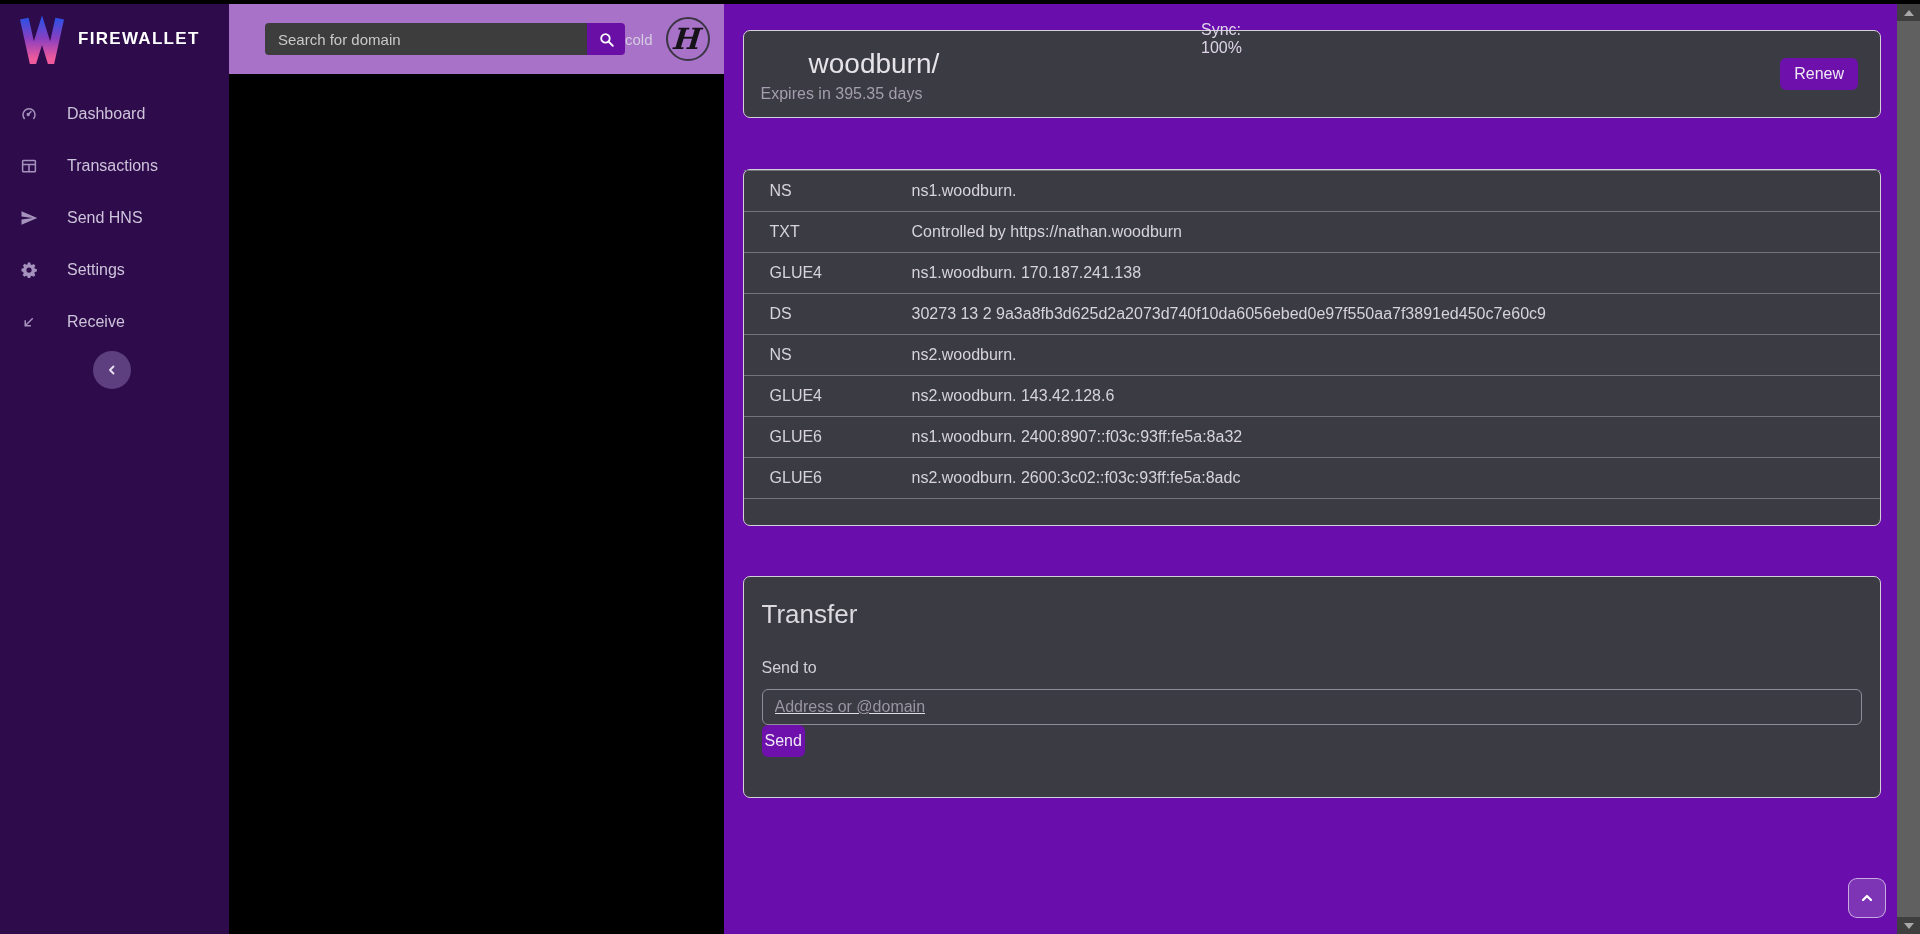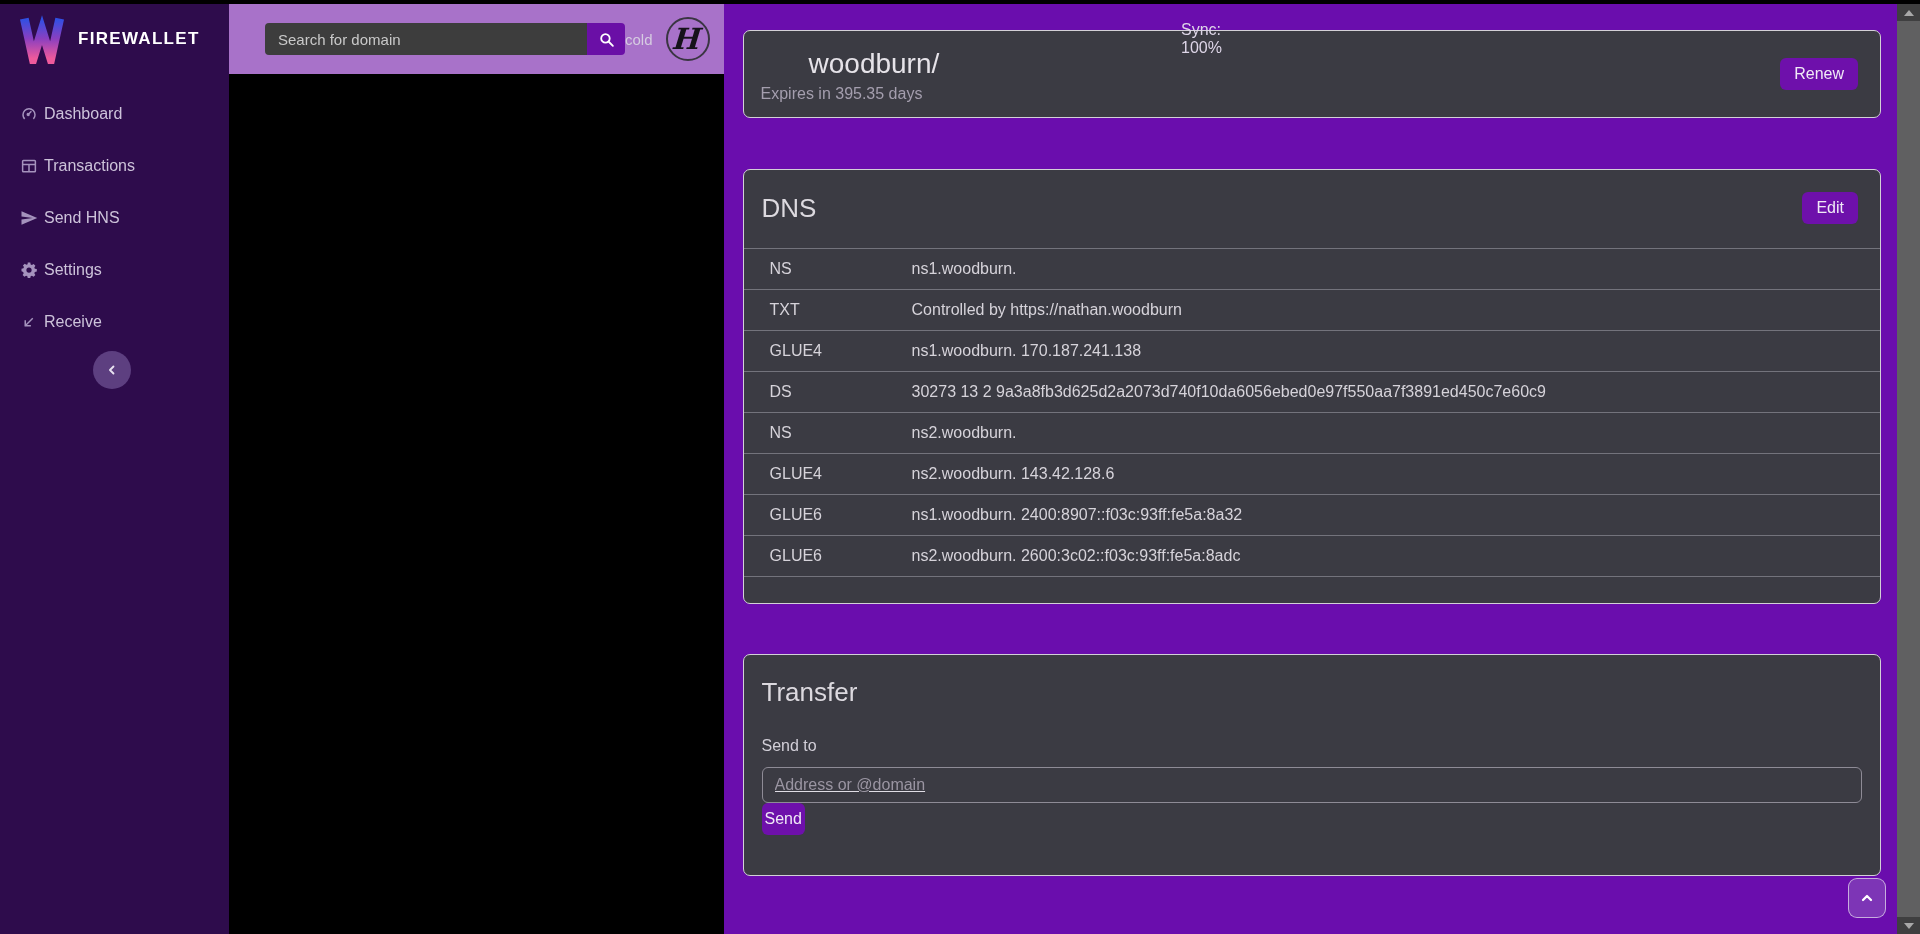--- a/index.html
+++ b/index.html
@@ -15,21 +15,21 @@
   .sidebar {
     width: 229px; flex-shrink: 0; background: var(--sidebar-bg, #2e0c4c);
     position: relative;
   }
   .sidebar-header {
     height: 70px; display: flex; align-items: center; padding-left: 19px; gap: 13px;
   }
   .brand { color: #ffffff; font-size: 17px; font-weight: bold; letter-spacing: 1.3px; }
   .nav { margin-top: 14px; }
   .nav-item {
-    height: 52px; display: flex; align-items: center; padding-left: 20px; gap: 4px;
+    height: 52px; display: flex; align-items: center; padding-left: 20px; gap: 27px;
     color: #cdc3da; font-size: 16px; cursor: pointer;
   }
   .nav-icon { width: 20px; height: 20px; color: #a593bd; display: flex; align-items: center; }
   .nav-icon svg { width: 18px; height: 18px; }
   .collapse-btn {
     position: absolute; left: 93px; top: 347px; width: 38px; height: 38px;
     border-radius: 50%; background: #5d3f80; border: none;
     display: flex; align-items: center; justify-content: center; cursor: pointer;
     color: #e9e3f1;
   }
@@ -45,21 +45,21 @@
   .search-input {
     width: 322px; height: 32px; background: #3d3d3d; border: none; outline: none;
     border-radius: 4px 0 0 4px; color: #e2e2e2; font-size: 15px; padding: 0 13px;
     font-family: "Liberation Sans", sans-serif;
   }
   .search-input::placeholder { color: #c9c9c9; }
   .search-btn {
     width: 38px; height: 32px; background: #6a0fa6; border: none; cursor: pointer;
     border-radius: 0 4px 4px 0; display: flex; align-items: center; justify-content: center;
   }
-  .sync { position: absolute; left: 952px; color: #ded6e8; font-size: 16px; }
+  .sync { position: absolute; left: 972px; color: #ded6e8; font-size: 16px; }
   .topbar-right {
     margin-left: auto; display: flex; align-items: center; gap: 13px; padding-right: 14px;
   }
   .wallet-name { color: #d6cce1; font-size: 15px; }
   .avatar {
     width: 44px; height: 44px; border-radius: 50%; border: 2px solid #3a3542;
     display: flex; align-items: center; justify-content: center; cursor: pointer;
   }
   .avatar-h {
     font-family: "DejaVu Serif", serif; font-weight: bold; font-style: italic;
@@ -236,24 +236,20 @@
 
       <section class="card card-domain">
         <div>
           <div class="domain-name">woodburn/</div>
           <div class="domain-expiry">Expires in 395.35 days</div>
         </div>
         <button class="btn">Renew</button>
       </section>
 
       <section class="card card-dns">
-        <div class="card-head">
-          <span class="card-title">DNS</span>
-          <button class="btn">Edit</button>
-        </div>
         <table class="dns-table">
           <tbody>
               <tr>
                 <td class="dns-type">NS</td>
                 <td class="dns-value">ns1.woodburn.</td>
               </tr>
               <tr>
                 <td class="dns-type">TXT</td>
                 <td class="dns-value">Controlled by https://nathan.woodburn</td>
               </tr>

